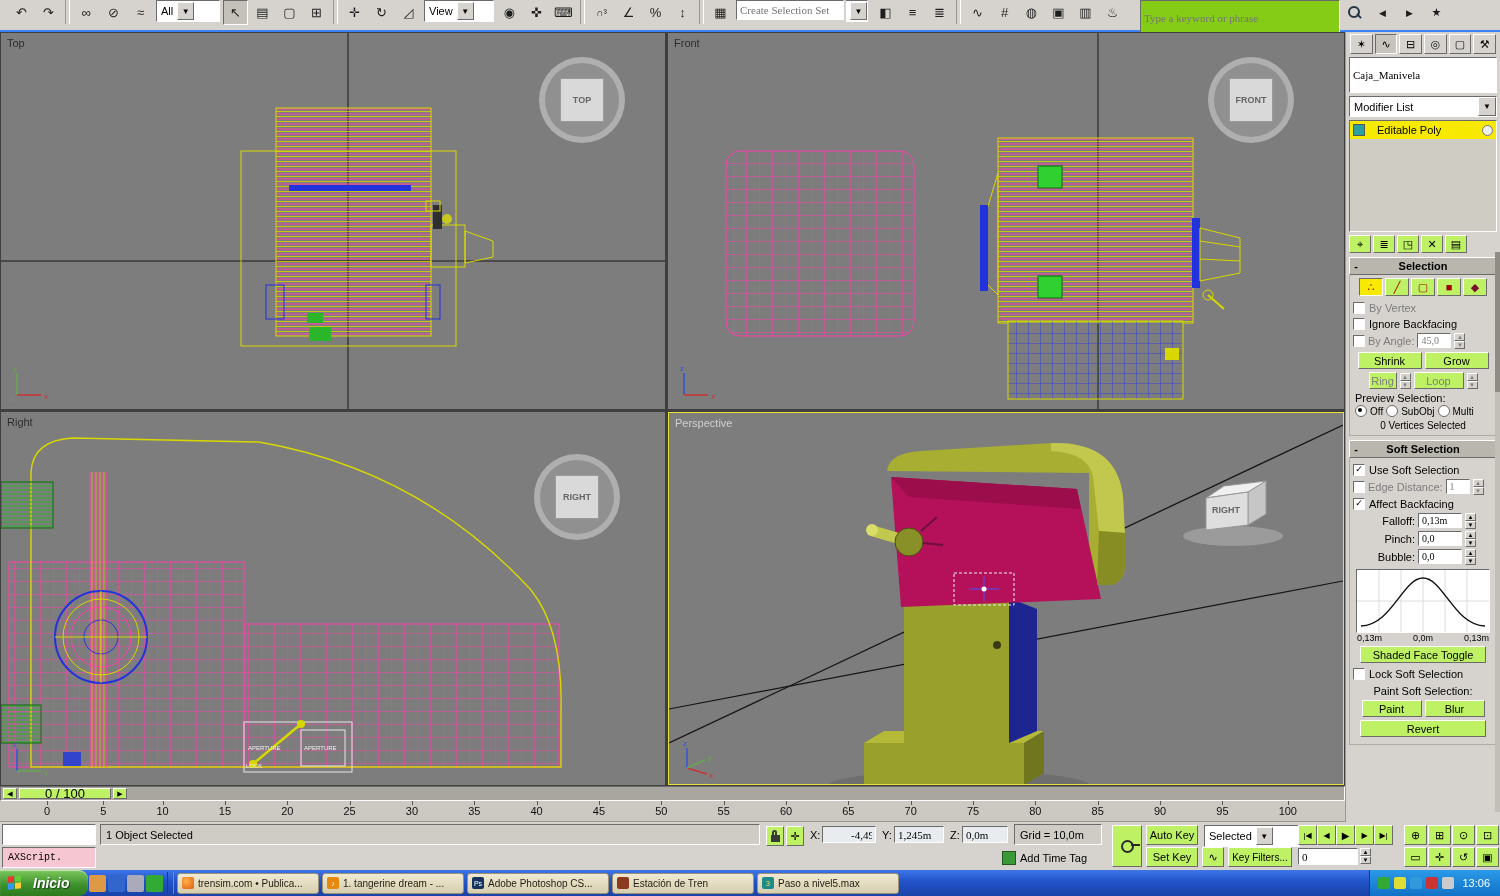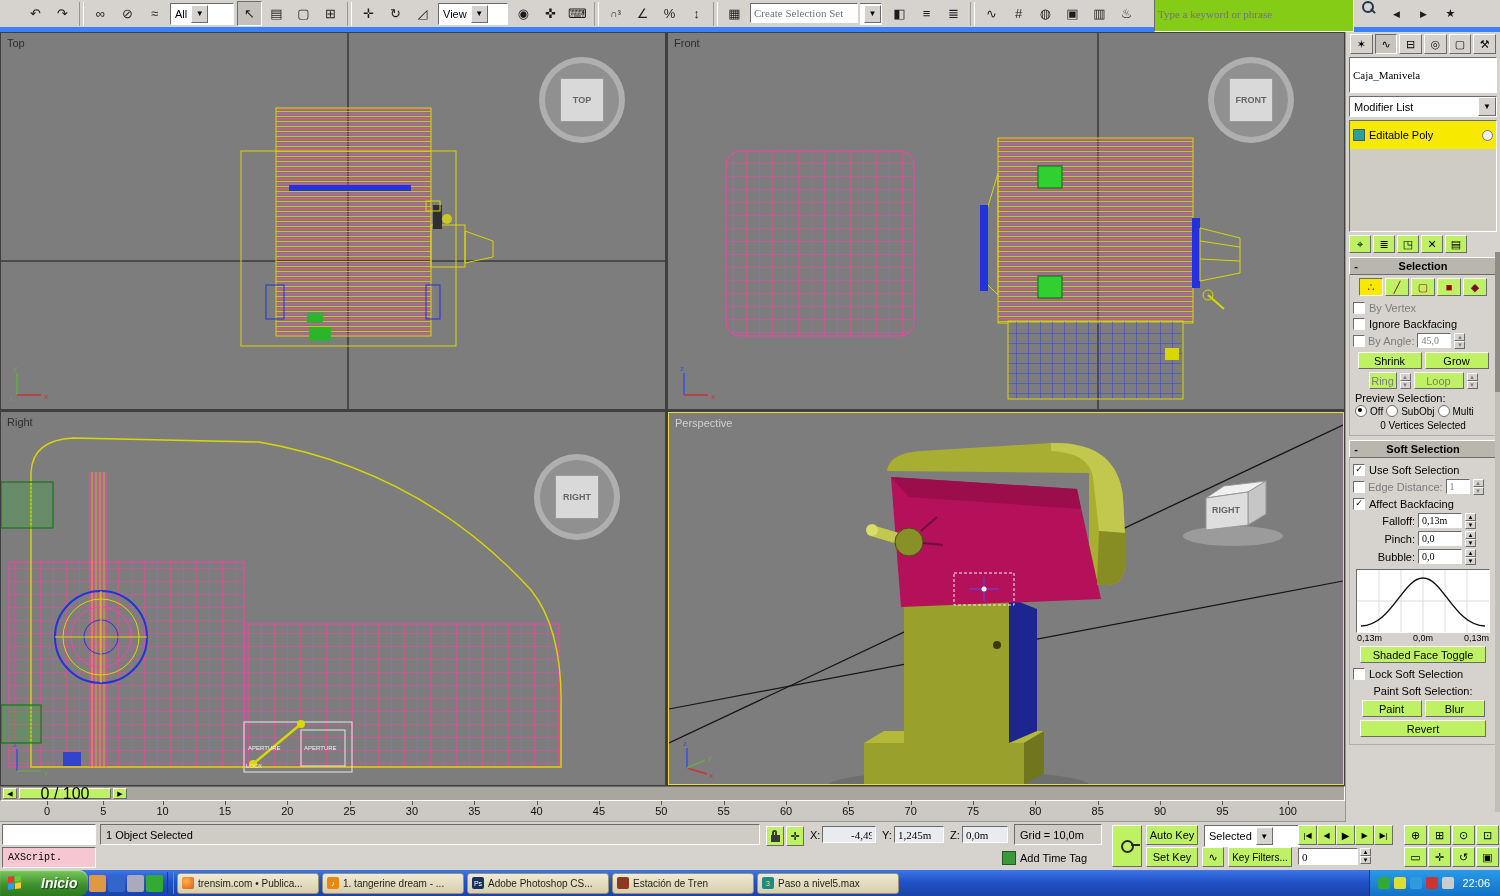--- a/index.html
+++ b/index.html
@@ -6,21 +6,21 @@
   body{width:1500px;height:896px;position:relative;overflow:hidden;background:#d6d3ce;
        font-family:"Liberation Sans",sans-serif;font-size:11px;color:#000}
   .abs{position:absolute}
   .b3{background:#bef264;border:1px solid;border-color:#fdfdfd #6b6b6b #6b6b6b #fdfdfd;
       display:inline-flex;align-items:center;justify-content:center;box-sizing:border-box;cursor:default}
   input{font-family:Liberation Serif, serif;font-size:11px;box-sizing:border-box;
         border:1px solid;border-color:#6b6b6b #fdfdfd #fdfdfd #6b6b6b;background:#fff;padding:0 3px}
   .dis{color:#7d7d7d}
   
   #toolbar{position:absolute;left:0;top:0;width:1500px;height:32px;background:#d6d3ce;
-           display:flex;align-items:center;padding:0 22px;box-sizing:border-box;border-bottom:5px solid #3b82f6}
+           display:flex;align-items:flex-start;padding:0 8px;box-sizing:border-box;border-bottom:2px solid #3b82f6}
   .tbtn{width:23px;height:23px;margin:0 1px;display:inline-flex;align-items:center;justify-content:center;
         font-size:13px;color:#1d1d1d;background:#d6d3ce;border:1px solid #d6d3ce}
   .tbtn.pressed{border-color:#6b6b6b #fdfdfd #fdfdfd #6b6b6b;background:#c4c1ba}
   .tsep{width:3px;height:24px;margin:0 3px;border-left:1px solid #9a9790;border-right:1px solid #fff}
   .tdrop{height:20px;background:#fff;border:1px solid;border-color:#6b6b6b #fdfdfd #fdfdfd #6b6b6b;
          display:inline-flex;align-items:center;padding-left:4px;margin:0 2px}
   .tdrop .da{width:15px;height:16px;margin-left:4px;background:#d6d3ce;border:1px solid;
              border-color:#fdfdfd #6b6b6b #6b6b6b #fdfdfd;display:inline-flex;align-items:center;justify-content:center;font-size:8px}
   .tinput{display:inline-flex;margin:0 2px}
   #searchbox{width:200px;height:36px;background:#84cc16;color:#4a5a80}
@@ -86,21 +86,21 @@
   [data-name="motion-tab"]::before{content:"◎"}
   [data-name="display-tab"]::before{content:"▢"}
   [data-name="utilities-tab"]::before{content:"⚒"}
   .name-row{display:flex;align-items:center;gap:3px;margin-bottom:3px}
   .name-row input{flex:1;height:36px}
   .dropdown{height:19px;background:#fff;border:1px solid;border-color:#6b6b6b #fdfdfd #fdfdfd #6b6b6b;
             display:flex;align-items:center;padding-left:4px;margin-bottom:3px}
   .dropdown .da{margin-left:auto;width:16px;height:17px;background:#d6d3ce;border:1px solid;
                 border-color:#fdfdfd #6b6b6b #6b6b6b #fdfdfd;display:flex;align-items:center;justify-content:center;font-size:8px}
   .stack{height:110px;background:#cfccc4;border:1px solid;border-color:#6b6b6b #fdfdfd #fdfdfd #6b6b6b;margin-bottom:3px;overflow:hidden}
-  .stack-row{height:28px;display:flex;align-items:center;gap:4px;padding:0 3px;font-size:11px}
+  .stack-row{height:18px;display:flex;align-items:center;gap:12px;padding:0 3px;font-size:11px}
   .stack-row.sel{background:#f7ea00}
   .stack-ico{width:10px;height:10px;background:#2aa0a0;border:1px solid #555}
   .bulb{margin-left:auto;width:9px;height:9px;border-radius:50%;background:#efefef;border:1px solid #777}
   .stack-btns{display:flex;gap:2px;margin-bottom:4px}
   .stack-btns .b3{width:22px;height:18px;font-size:11px}
   [data-name="pin-stack-icon"]::before{content:"⌖"}
   [data-name="show-end-result-icon"]::before{content:"≣"}
   [data-name="make-unique-icon"]::before{content:"◳"}
   [data-name="remove-modifier-icon"]::before{content:"✕"}
   [data-name="configure-sets-icon"]::before{content:"▤"}
@@ -136,21 +136,21 @@
   .numrow{display:flex;align-items:center;gap:3px;height:17px;margin:1px 0}
   .numrow .nl{width:62px;text-align:right}
   .curvebox{display:block;margin:4px auto 0 auto;background:#fff;border:1px solid;border-color:#6b6b6b #fdfdfd #fdfdfd #6b6b6b}
   .curvelabels{display:flex;justify-content:space-between;font-size:9px;padding:0 4px;margin-bottom:3px}
   .divlabel{text-align:center;font-size:11px;margin:4px 0 2px 0}
   .cp-scroll{position:absolute;right:0;top:220px;width:5px;height:560px;background:#c2bfb8}
   .cp-thumb{width:5px;height:140px;background:#8f8c85}
   
   #timeslider{position:absolute;left:0;top:786px;width:1345px;height:15px;background:#a9a69f;
               border:1px solid;border-color:#6b6b6b #fdfdfd #fdfdfd #6b6b6b;box-sizing:border-box}
-  #timeslider .b3{position:absolute;height:11px;top:1px;font-size:16px}
+  #timeslider .b3{position:absolute;height:11px;top:1px;font-size:13px}
   [data-name="timeslider-left-arrow"]::before{content:"◀";font-size:7px}
   [data-name="timeslider-right-arrow"]::before{content:"▶";font-size:7px}
   #trackbar{position:absolute;left:0;top:801px;width:1345px;height:21px;background:#ccc9c2;
             border-bottom:1px solid #9a9790;box-sizing:border-box;display:flex;align-items:center;
             justify-content:space-between;padding:0 48px 0 44px;font-size:11px;color:#111}
   .tick{position:relative}
   .tick::before{content:"";position:absolute;left:50%;top:-4px;width:1px;height:4px;background:#555}
   
   #statusbar{position:absolute;left:0;top:822px;width:1500px;height:48px;background:#d6d3ce}
   .panel{position:absolute;background:#cfccc5;border:1px solid;border-color:#6b6b6b #fdfdfd #fdfdfd #6b6b6b;
@@ -176,21 +176,21 @@
   [data-name="zoom-region-icon"]::before{content:"▭"}
   [data-name="pan-icon"]::before{content:"✛"}
   [data-name="arc-rotate-icon"]::before{content:"↺"}
   [data-name="maximize-viewport-icon"]::before{content:"▣"}
   [data-name="time-tag-icon"]{width:12px;height:12px;background:#3a9a3a;border:1px solid #205a20;display:inline-block}
   [data-name="curve-toggle-icon"]::before{content:"∿"}
   
   #taskbar{position:absolute;left:0;top:870px;width:1500px;height:26px;
            background:linear-gradient(#3e76e8,#2152c8 45%,#1a43a8);display:flex;align-items:center}
   #startbtn{height:26px;width:88px;border-radius:0 9px 9px 0;
-            background:linear-gradient(#7cc95c,#3c8f2c 60%,#2d7a1f);display:flex;align-items:center;gap:19px;
+            background:linear-gradient(#7cc95c,#3c8f2c 60%,#2d7a1f);display:flex;align-items:center;gap:11px;
             padding-left:8px;box-sizing:border-box;box-shadow:inset 0 1px 1px rgba(255,255,255,.5)}
   #startbtn .flag{width:14px;height:14px;display:grid;grid-template-columns:6px 6px;grid-template-rows:6px 6px;gap:1px;transform:skewY(-6deg)}
   #startbtn .flag i:nth-child(1){background:#e33}#startbtn .flag i:nth-child(2){background:#6c3}
   #startbtn .flag i:nth-child(3){background:#39f}#startbtn .flag i:nth-child(4){background:#fc3}
   #startbtn span{color:#fff;font-weight:bold;font-style:italic;font-size:14px;text-shadow:1px 1px 1px #0008}
   .ql{width:17px;height:17px;margin:0 1px;border-radius:2px;display:inline-block}
   .qsep{width:5px;height:22px;margin:0 3px;border-left:1px solid #1a3a8a;border-right:1px solid #5a8ae8}
   .task{height:21px;width:142px;margin-right:3px;border-radius:3px;background:linear-gradient(#f0ead4,#d7ceae);
         border:1px solid #9a9272;display:flex;align-items:center;gap:4px;padding:0 4px;box-sizing:border-box;
         font-size:10px;color:#211d10;white-space:nowrap;overflow:hidden}
@@ -749,15 +749,15 @@
   <div class="task" data-name="task-button">
     <span class="tico" data-name="max-file-icon"></span>
     <span data-name="task-label">Paso a nivel5.max</span>
   </div>
   <div id="tray" data-name="system-tray">
     <span class="tray-ico" style="background:#3a3" data-name="tray-icon"></span>
     <span class="tray-ico" style="background:#dd3" data-name="tray-icon"></span>
     <span class="tray-ico" style="background:#39d" data-name="tray-icon"></span>
     <span class="tray-ico" style="background:#c33" data-name="tray-icon"></span>
     <span class="tray-ico" style="background:#ccc" data-name="tray-icon"></span>
-    <span id="clock" data-name="taskbar-clock">22:06</span>
+    <span id="clock" data-name="taskbar-clock">13:06</span>
   </div>
 </div>
 
 </body></html>

